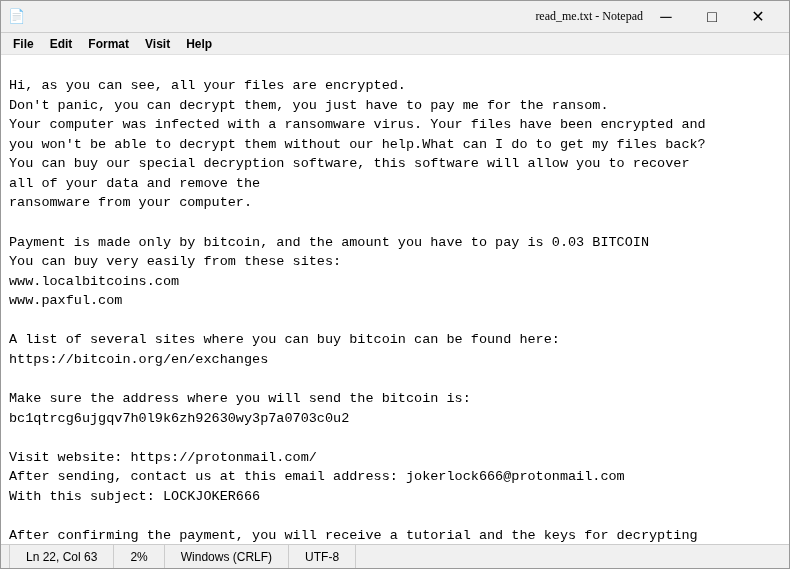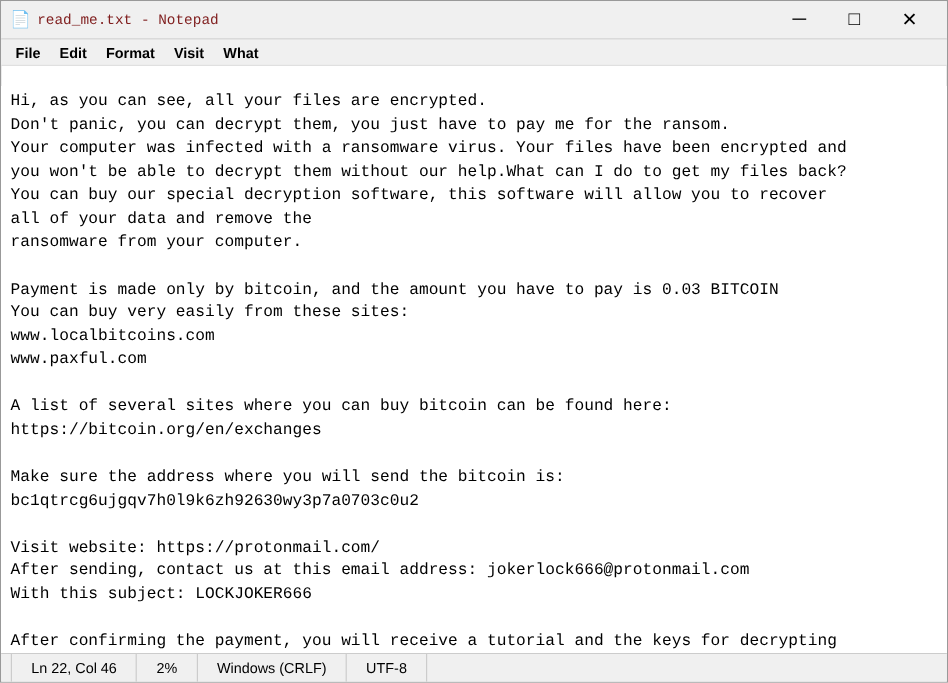--- a/index.html
+++ b/index.html
@@ -40,23 +40,24 @@
       width: 16px;
       height: 16px;
       margin-right: 6px;
       display: flex;
       align-items: center;
       justify-content: center;
     }
 
     .title-bar-text {
       flex: 1;
-      font-family: Liberation Mono, monospace;
+      font-family: Liberation Serif, serif;
       font-size: 12px;
-      color: #7f1d1d;
+      color: #000000;
+      text-align: right;
     }
 
     .title-bar-controls {
       display: flex;
       gap: 0;
     }
 
     .title-bar-btn {
       width: 46px;
       height: 32px;
@@ -156,21 +157,21 @@
       <button class="title-bar-btn">□</button>
       <button class="title-bar-btn close">✕</button>
     </div>
   </div>
 
   <div class="menu-bar">
     <span class="menu-item">File</span>
     <span class="menu-item">Edit</span>
     <span class="menu-item">Format</span>
     <span class="menu-item">Visit</span>
-    <span class="menu-item">What</span>
+    <span class="menu-item">Help</span>
   </div>
 
   <div class="text-area-container">
     <textarea class="text-content" spellcheck="false" style="">Hi, as you can see, all your files are encrypted.
 Don't panic, you can decrypt them, you just have to pay me for the ransom.
 Your computer was infected with a ransomware virus. Your files have been encrypted and
 you won't be able to decrypt them without our help.What can I do to get my files back?
 You can buy our special decryption software, this software will allow you to recover
 all of your data and remove the
 ransomware from your computer.
@@ -188,18 +189,18 @@
 
 Visit website: https://protonmail.com/
 After sending, contact us at this email address: jokerlock666@protonmail.com
 With this subject: LOCKJOKER666
 
 After confirming the payment, you will receive a tutorial and the keys for decrypting
 the files. </textarea>
   </div>
 
   <div class="status-bar">
-    <div class="status-section">Ln 22, Col 46</div>
+    <div class="status-section">Ln 22, Col 63</div>
     <div class="status-section">2%</div>
     <div class="status-section">Windows (CRLF)</div>
     <div class="status-section">UTF-8</div>
   </div>
 </div>
 
 </body></html>

